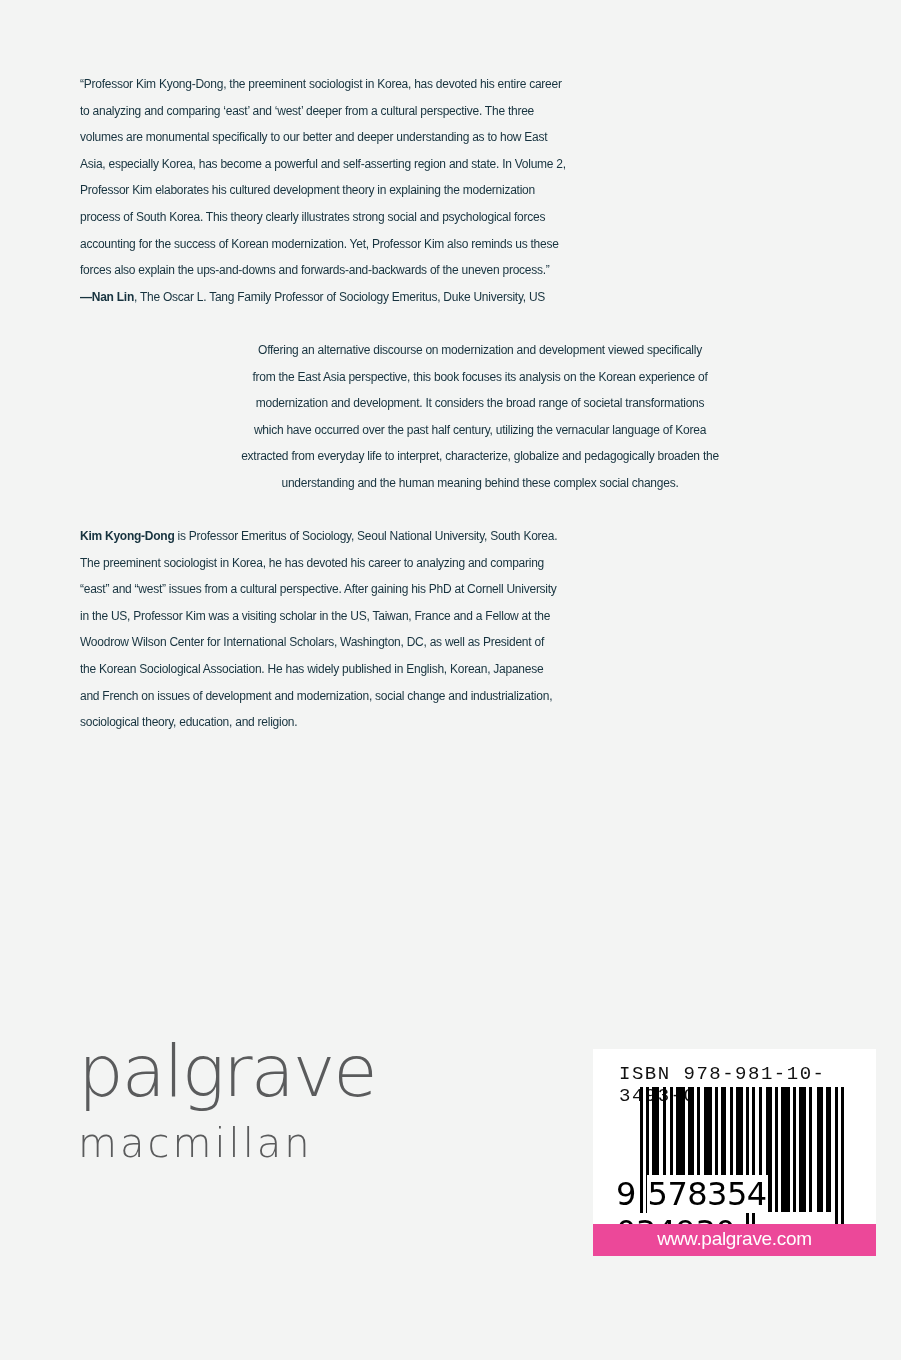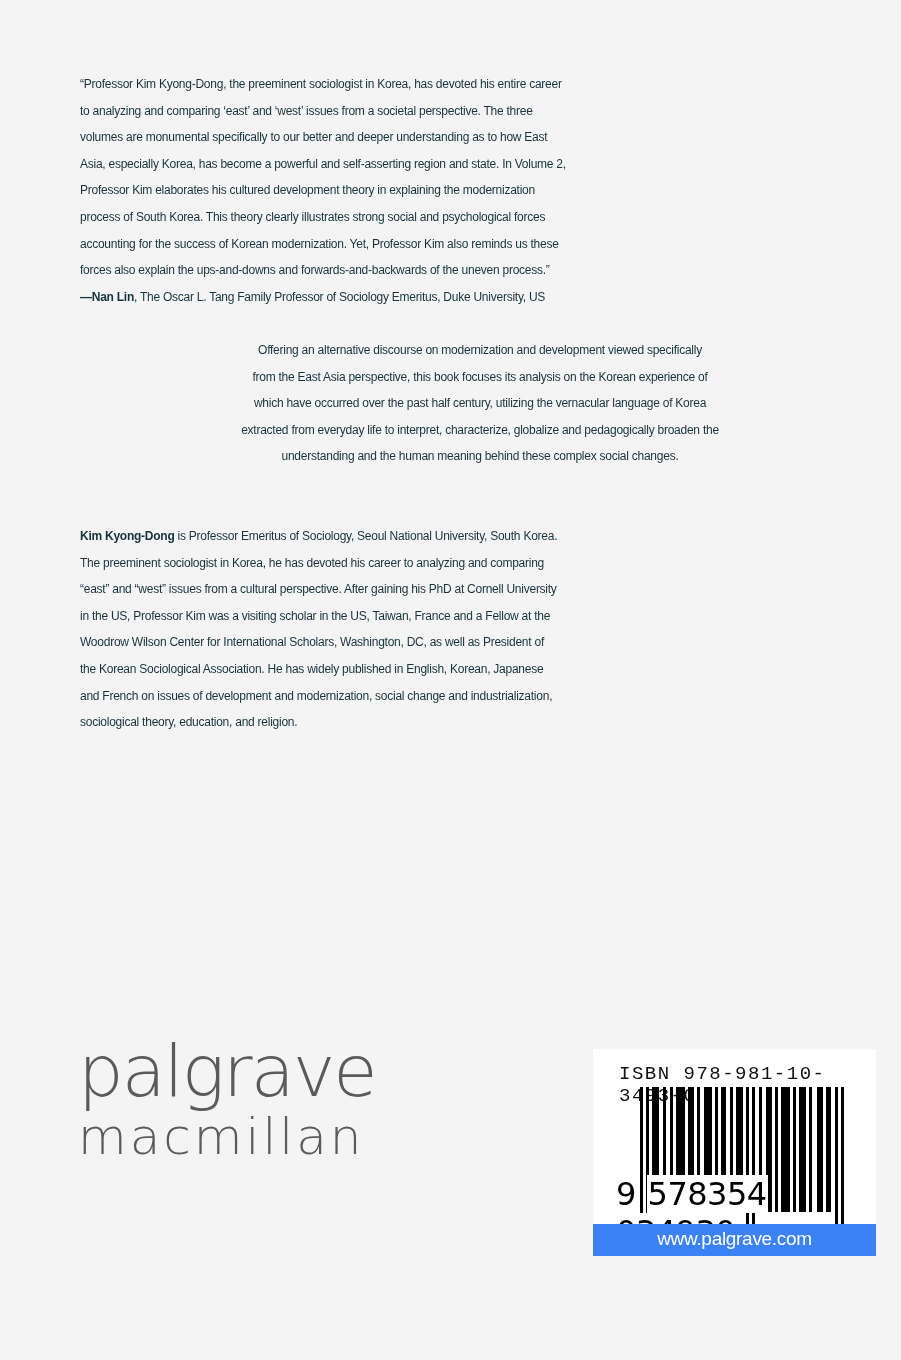--- a/index.html
+++ b/index.html
@@ -15,59 +15,60 @@
   .line { display: block; white-space: nowrap; }
   .bold { font-weight: bold; }
   #quote { top: 71px; }
   #blurb { top: 337px; text-align: center; }
   #bio { top: 523px; }
   .logo {
     position: absolute; left: 78px; top: 1035px; color: #5a5b5c;
     font-family: "DejaVu Sans", sans-serif; font-weight: 300;
   }
   .logo .l1 { font-size: 72px; line-height: 72px; letter-spacing: -2px; display: block; }
-  .logo .l2 { font-size: 50px; line-height: 56px; letter-spacing: 3px; display: block; margin-top: 2px; }
+  .logo .l2 { font-size: 40px; line-height: 56px; letter-spacing: 3px; display: block; margin-top: 8px; }
   .barcode-box {
     position: absolute; left: 593px; top: 1049px; width: 283px; height: 207px; background: #ffffff;
   }
   .isbn-text {
     position: absolute; left: 26px; top: 14px; font-family: "Liberation Mono", monospace;
     font-size: 19px; letter-spacing: 1.5px; color: #111;
   }
   .bars { position: absolute; left: 47px; top: 38px; width: 205px; height: 125px; }
   .bars span { position: absolute; top: 0; bottom: 0; background: #000; }
   .bars span.guard { bottom: -12px; }
   .digits {
     position: absolute; left: 22px; top: 126px; font-family: "DejaVu Sans", sans-serif;
     font-size: 32px; color: #000; letter-spacing: -0.5px; background: transparent;
   }
   .digits span { background: #fff; padding: 0 1px; }
   .url-bar {
-    position: absolute; left: 0; top: 175px; width: 283px; height: 32px; background: #3b82f6;
+    position: absolute; left: 0; top: 175px; width: 283px; height: 32px; background: #ec4899;
     color: #ffffff; text-align: center; font-size: 19px; line-height: 30px; letter-spacing: -0.3px;
   }
 </style>
 </head>
 <body>
 
 <div class="text-block" id="quote">
   <span class="line">“Professor Kim Kyong-Dong, the preeminent sociologist in Korea, has devoted his entire career</span>
-  <span class="line">to analyzing and comparing ‘east’ and ‘west’ issues from a societal perspective. The three</span>
+  <span class="line">to analyzing and comparing ‘east’ and ‘west’ deeper from a cultural perspective. The three</span>
   <span class="line">volumes are monumental specifically to our better and deeper understanding as to how East</span>
   <span class="line">Asia, especially Korea, has become a powerful and self-asserting region and state. In Volume 2,</span>
   <span class="line">Professor Kim elaborates his cultured development theory in explaining the modernization</span>
   <span class="line">process of South Korea. This theory clearly illustrates strong social and psychological forces</span>
   <span class="line">accounting for the success of Korean modernization. Yet, Professor Kim also reminds us these</span>
   <span class="line">forces also explain the ups-and-downs and forwards-and-backwards of the uneven process.”</span>
   <span class="line"><span class="bold">—Nan Lin</span><span>, The Oscar L. Tang Family Professor of Sociology Emeritus, Duke University, US</span></span>
 </div>
 
 <div class="text-block" id="blurb">
   <span class="line">Offering an alternative discourse on modernization and development viewed specifically</span>
   <span class="line">from the East Asia perspective, this book focuses its analysis on the Korean experience of</span>
+  <span class="line">modernization and development. It considers the broad range of societal transformations</span>
   <span class="line">which have occurred over the past half century, utilizing the vernacular language of Korea</span>
   <span class="line">extracted from everyday life to interpret, characterize, globalize and pedagogically broaden the</span>
   <span class="line">understanding and the human meaning behind these complex social changes.</span>
 </div>
 
 <div class="text-block" id="bio">
   <span class="line"><span class="bold">Kim Kyong-Dong</span><span> is Professor Emeritus of Sociology, Seoul National University, South Korea.</span></span>
   <span class="line">The preeminent sociologist in Korea, he has devoted his career to analyzing and comparing</span>
   <span class="line">“east” and “west” issues from a cultural perspective. After gaining his PhD at Cornell University</span>
   <span class="line">in the US, Professor Kim was a visiting scholar in the US, Taiwan, France and a Fellow at the</span>

